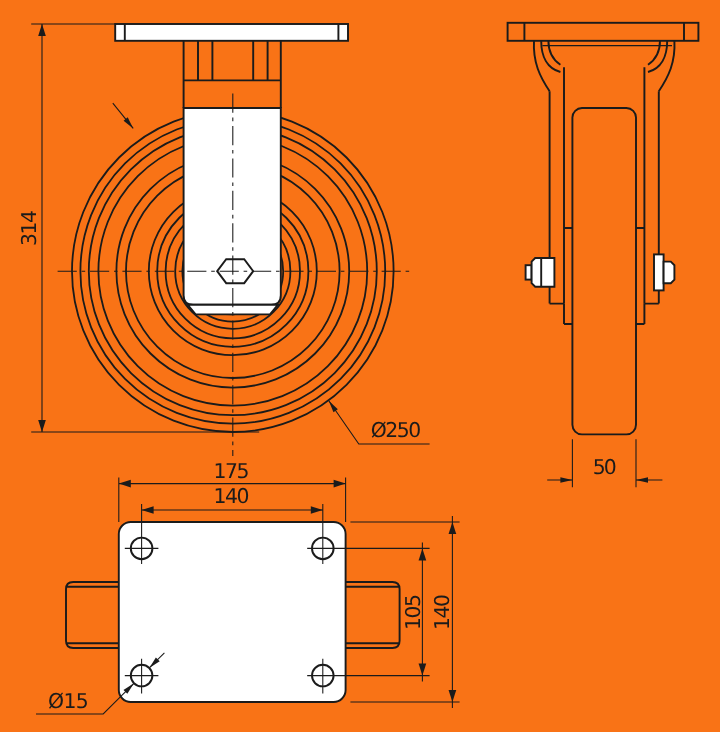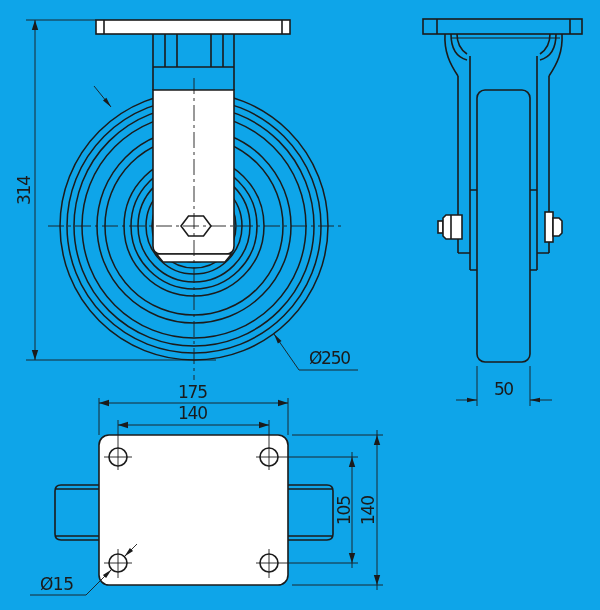--- a/index.html
+++ b/index.html
@@ -1,16 +1,16 @@
 <!DOCTYPE html>
 <html><head>
 <meta charset="utf-8">
 <style>
   html,body{margin:0;padding:0;background:#ffffff;}
-  .stage{width:600px;height:610px;position:relative;background:#0ea5e9;overflow:hidden;}
+  .stage{width:600px;height:610px;position:relative;background:#f97316;overflow:hidden;}
   svg{display:block;}
   text{font-family:"DejaVu Sans","Liberation Sans",sans-serif;font-size:17px;fill:#1b1b1b;}
 </style>
 </head>
 <body>
 
 <div class="stage">
 <svg width="600" height="610" viewBox="0 0 600 610">
 
   <g>

